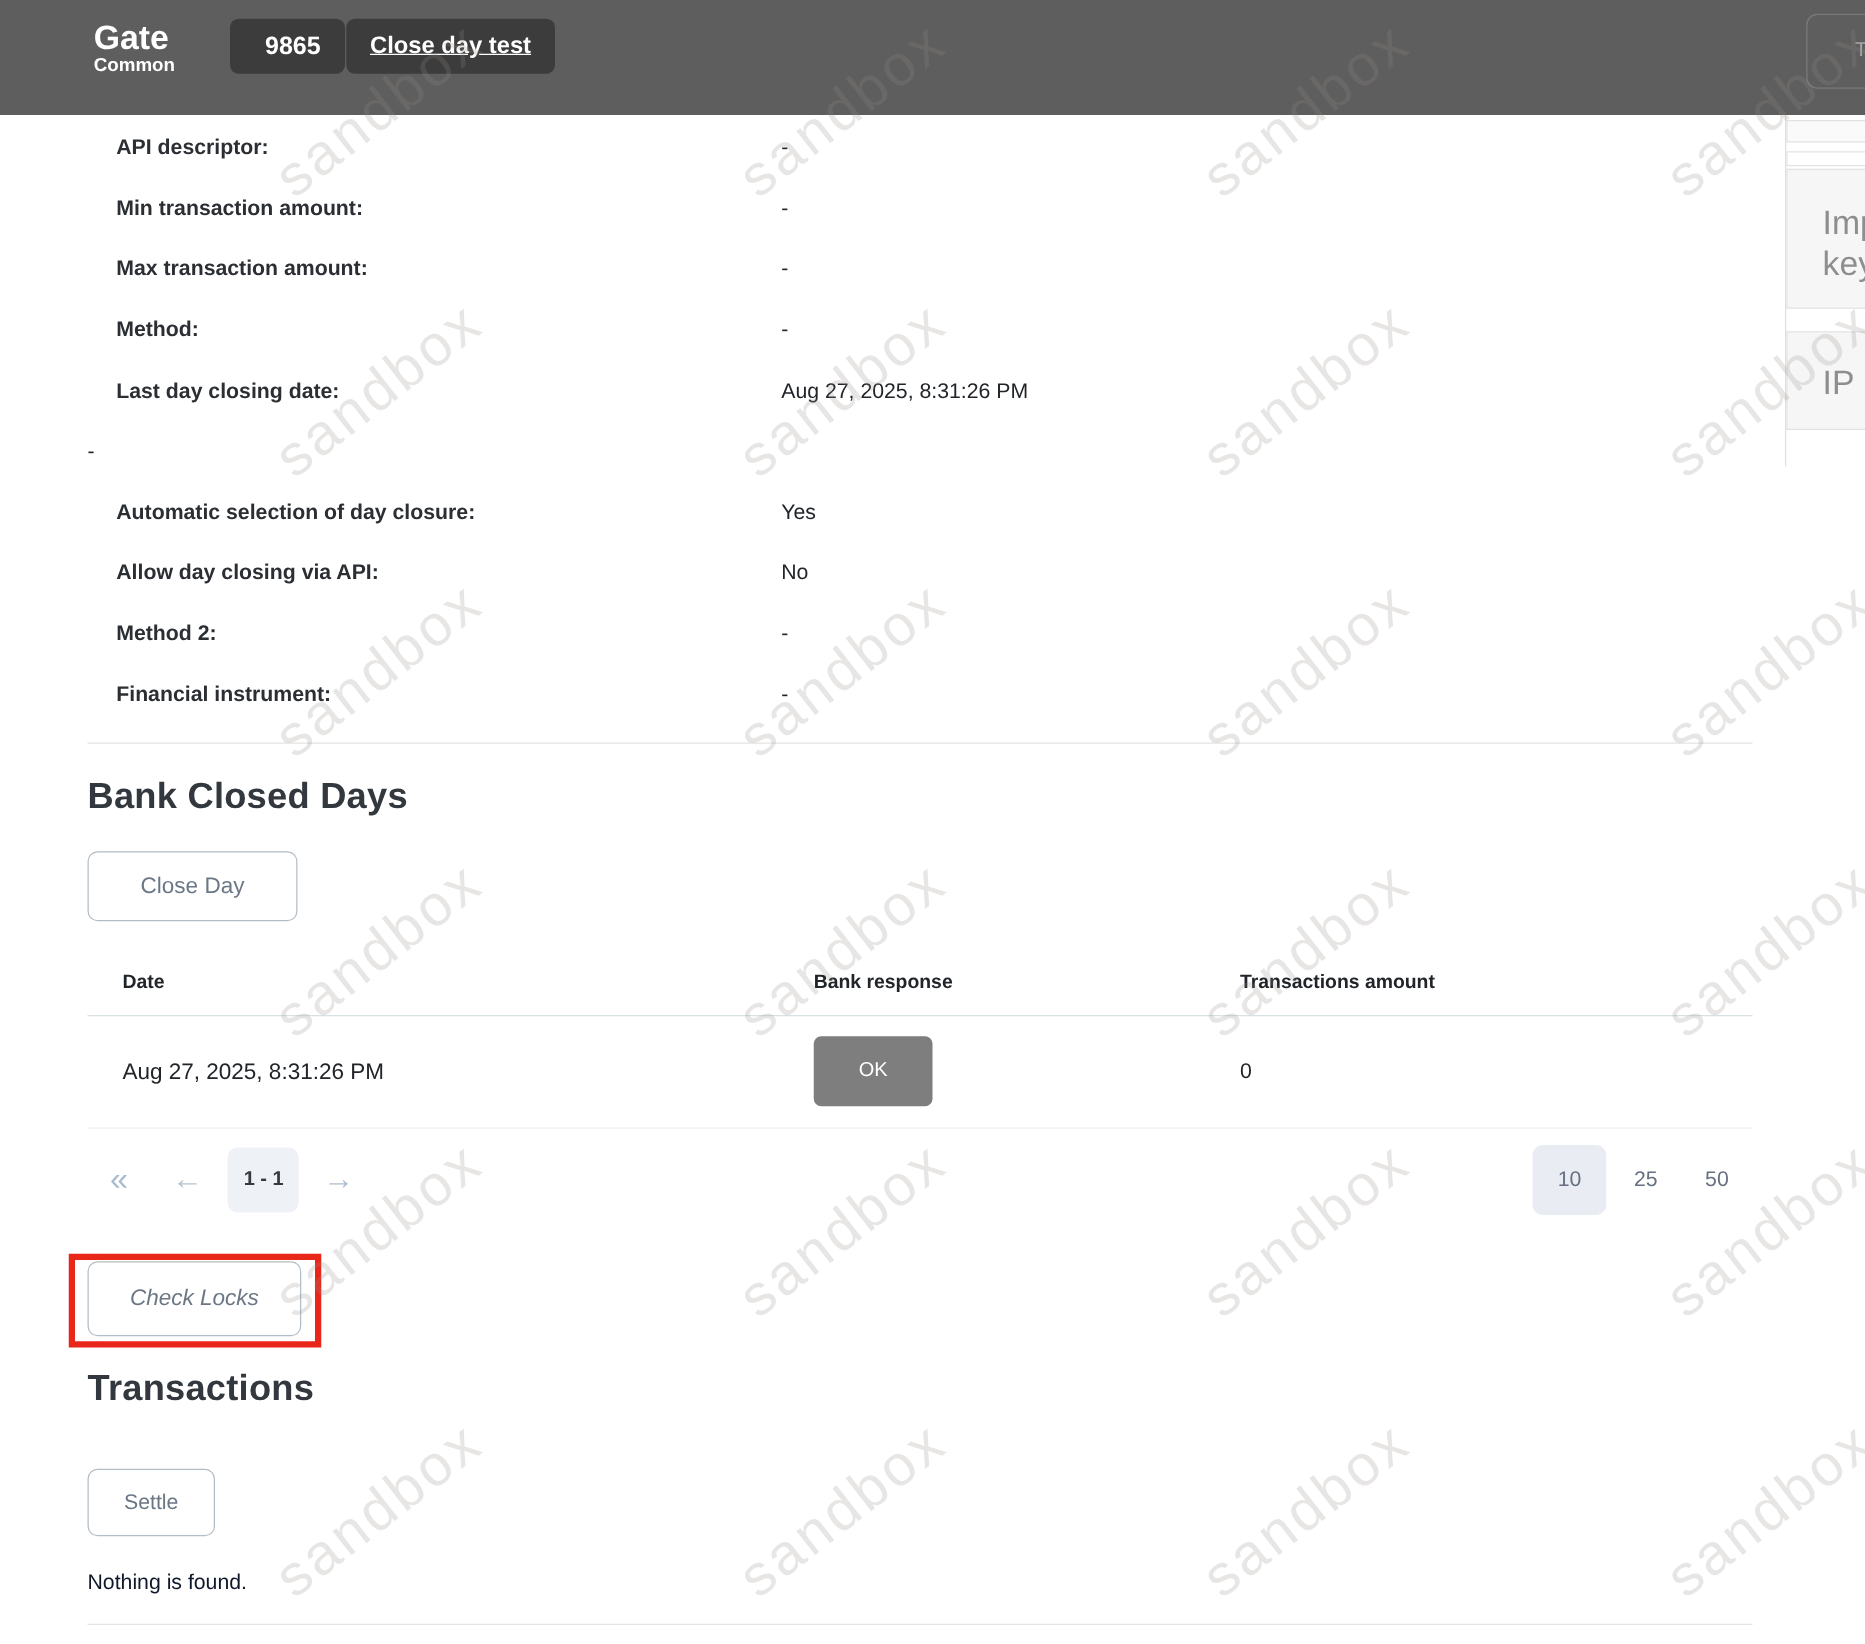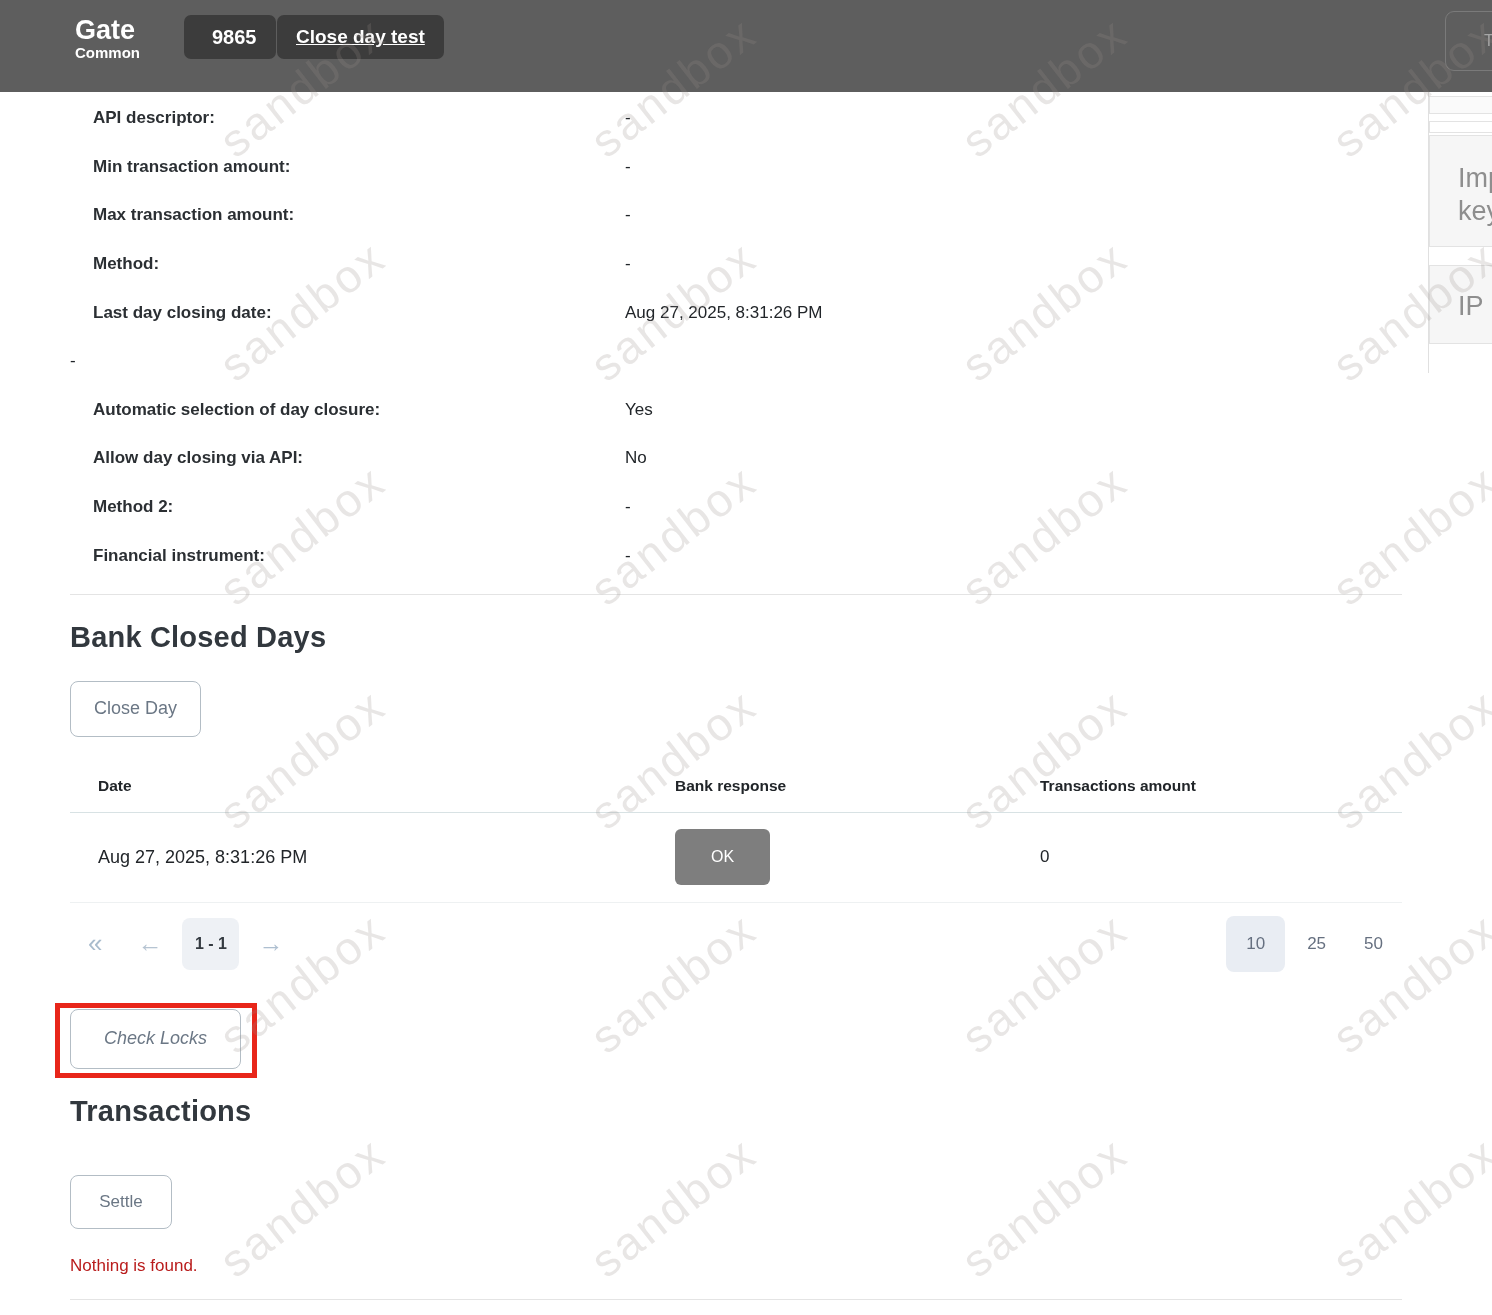--- a/index.html
+++ b/index.html
@@ -34,24 +34,24 @@
   .drow { display:flex; align-items:center; height:48.6px; }
   .drow .lbl { width:555px; padding-left:23px; font-size:17px; font-weight:bold; color:#2b2f33; }
   .drow .val { font-size:17px; color:#212529; }
   hr.sep { border:none; border-top:1px solid #e4e4e4; margin:14px 0 0 0; }
   h2.section-title { margin:26px 0 0 0; font-size:29px; font-weight:bold; color:#32383e; letter-spacing:.2px; }
   .btn-outline {
     display:inline-block; background:#fff; border:1px solid #b3bdc5; border-radius:8px;
     color:#6b7785; font-size:18px; font-family:"Liberation Sans",sans-serif;
     text-align:center; cursor:pointer;
   }
-  .btn-closeday { margin-top:27px; width:131px; height:56px; }
+  .btn-closeday { margin-top:27px; width:168px; height:56px; }
   
   .tbl { margin-top:40px; }
-  .tbl-head, .tbl-row { display:grid; grid-template-columns:553px 341px 1fr; align-items:center;gap:24px; }
+  .tbl-head, .tbl-row { display:grid; grid-template-columns:553px 341px 1fr; align-items:center; }
   .tbl-head { padding:0 0 17px 28px; border-bottom:1px solid #d8e2e4; }
   .tbl-head .th { font-size:15.5px; font-weight:bold; color:#212529; }
   .tbl-row { height:90px; padding-left:28px; border-bottom:1px solid #eef1f2; }
   .tbl-row .date { font-size:18px; color:#212529; }
   .btn-ok {
     width:95px; height:56px; background:#7e7e7e; border:none; border-radius:6px;
     color:#fff; font-size:16px; cursor:pointer; font-family:"Liberation Sans",sans-serif;
   }
   .tbl-row .amount { font-size:17px; color:#212529; }
   
@@ -74,21 +74,21 @@
   
   .locks-wrap { position:relative; display:inline-block; margin-top:37px; }
   .btn-checklocks { width:171px; height:60px;font-style:italic; }
   .red-annotation {
     position:absolute; left:-15px; top:-6px; right:-16px; bottom:-9px;
     border:5px solid #e8261a; z-index:30; pointer-events:none;
   }
   
   .title-settlements { margin-top:28px; }
   .btn-settle { margin-top:47px; width:102px; height:54px; font-size:17px; }
-  .empty-text { margin-top:27px; font-size:17px; color:#b91c1c; }
+  .empty-text { margin-top:27px; font-size:17px; color:#0f172a; }
   hr.bottom { margin-top:23px; }
   
   .side-line { position:absolute; left:1428px; top:92px; width:1px; height:281px; background:#e0e0e0; z-index:1; }
   .side-card {
     position:absolute; left:1429px; width:70px; background:#f6f6f6;
     border:1px solid #e3e3e3; z-index:1; color:#8e8e8e; font-size:27px; line-height:33px;
     padding-left:28px; overflow:hidden; cursor:pointer;
   }
   .side-card.sliver1 { top:96px;  height:18px; background:#fafafa; cursor:default; }
   .side-card.sliver2 { top:121px; height:12px; background:#ffffff; cursor:default; }

